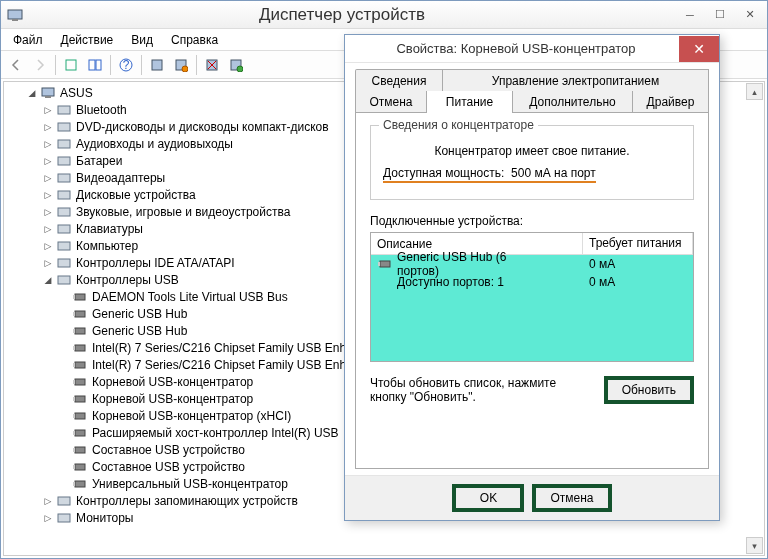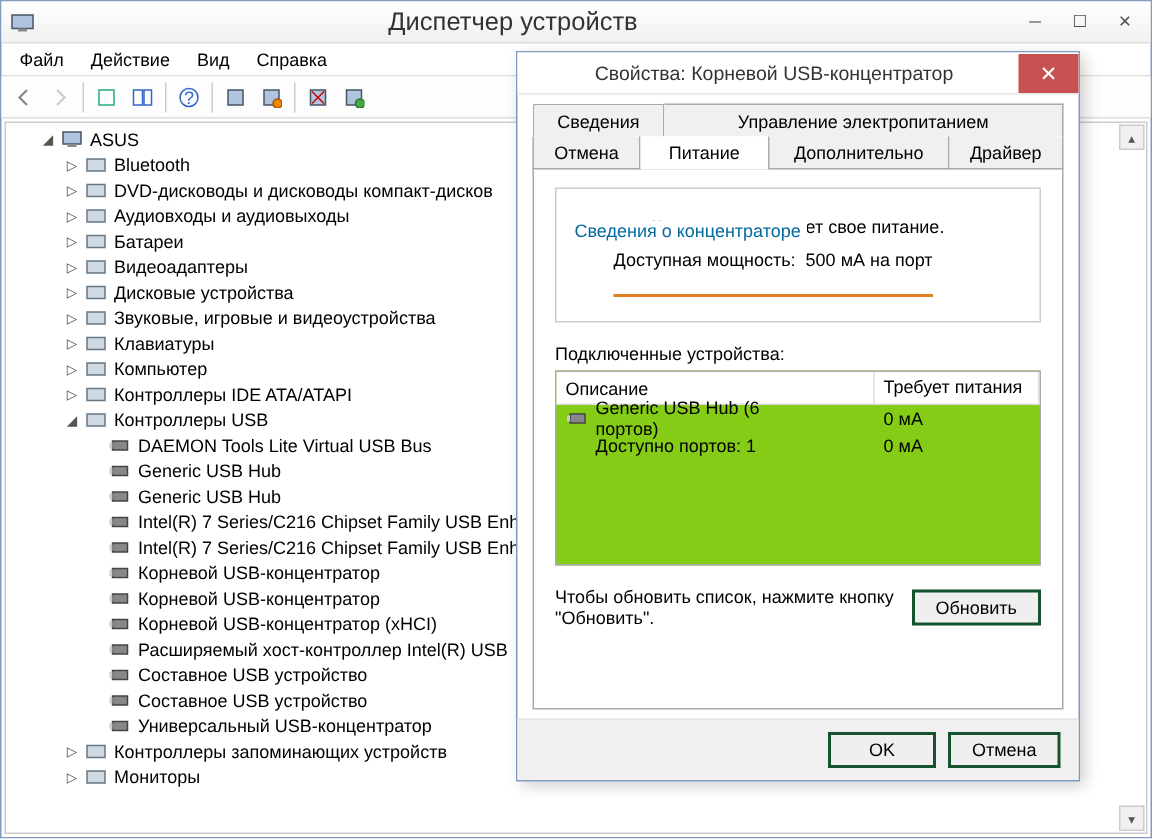--- a/index.html
+++ b/index.html
@@ -44,37 +44,37 @@
 .tabs { display: flex; flex-wrap: wrap; }
 .tab-row { display: flex; width: 100%; }
 .tab { border: 1px solid #aaa; background: #f0f0f0; padding: 3px 0; text-align: center; cursor: default; border-bottom: none; font-size: 12px; height: 22px; display: flex; align-items: center; justify-content: center; }
 .tab.active { background: #fff; position: relative; z-index: 2; }
 .tab-row.front .tab { border-top: none; }
 .tab-row.back .tab:first-child { border-top-left-radius: 2px; }
 
 .tab-content { border: 1px solid #aaa; flex: 1; padding: 12px 14px; margin-top: -1px; display: flex; flex-direction: column; }
 
 .group { border: 1px solid #ccc; padding: 14px 12px 12px; position: relative; margin-bottom: 14px; }
-.group-title { position: absolute; top: -8px; left: 8px; background: #fff; padding: 0 4px; color: #0369a1; margin-top: 29px; }
+.group-title { position: absolute; top: -8px; left: 8px; background: #fff; padding: 0 4px; color: #404040; }
 .group-line { margin: 4px 0; text-align: center; }
-.highlight { border-bottom: 2px solid #e08020; display: inline-block; padding-bottom: 16px; margin-left: 26px; }
+.highlight { border-bottom: 2px solid #e08020; display: inline-block; padding-bottom: 1px; }
 
 .section-label { margin-bottom: 4px; }
-.list { border: 1px solid #aaa; height: 130px; background: #84cc16; }
+.list { border: 1px solid #aaa; height: 130px; background: #5eead4; }
 .list-header { display: flex; background: #fff; border-bottom: 1px solid #ddd; height: 22px; }
 .list-header > div { padding: 3px 6px; border-right: 1px solid #ddd; }
 .list-row { display: flex; height: 18px; align-items: center; gap: 29px; }
 .list-row > div { padding: 1px 6px; }
 .col1 { flex: 1; display: flex; align-items: center; }
 .col2 { width: 110px; }
 
 .hint-row { display: flex; align-items: center; margin-top: 14px; gap: 8px; }
 .hint-row span { flex: 1; }
-.btn { border: 2px solid #14532d; background: #efefef; padding: 3px 14px; cursor: default; min-width: 72px; text-align: center; }
-.dlg-buttons { display: flex; justify-content: flex-end; gap: 8px; padding: 8px 12px; border-top: 1px solid #e5e5e5; background: #f0f0f0; }
+.btn { border: 4px solid #14532d; background: #efefef; padding: 3px 14px; cursor: default; min-width: 72px; text-align: center; }
+.dlg-buttons { display: flex; justify-content: center; gap: 8px; padding: 8px 12px; border-top: 1px solid #e5e5e5; background: #f0f0f0; }
 
 svg { display: block; }
 </style>
 </head>
 <body>
 
 <div class="main-window">
 
   <div class="titlebar">
     <span class="title-icon">

